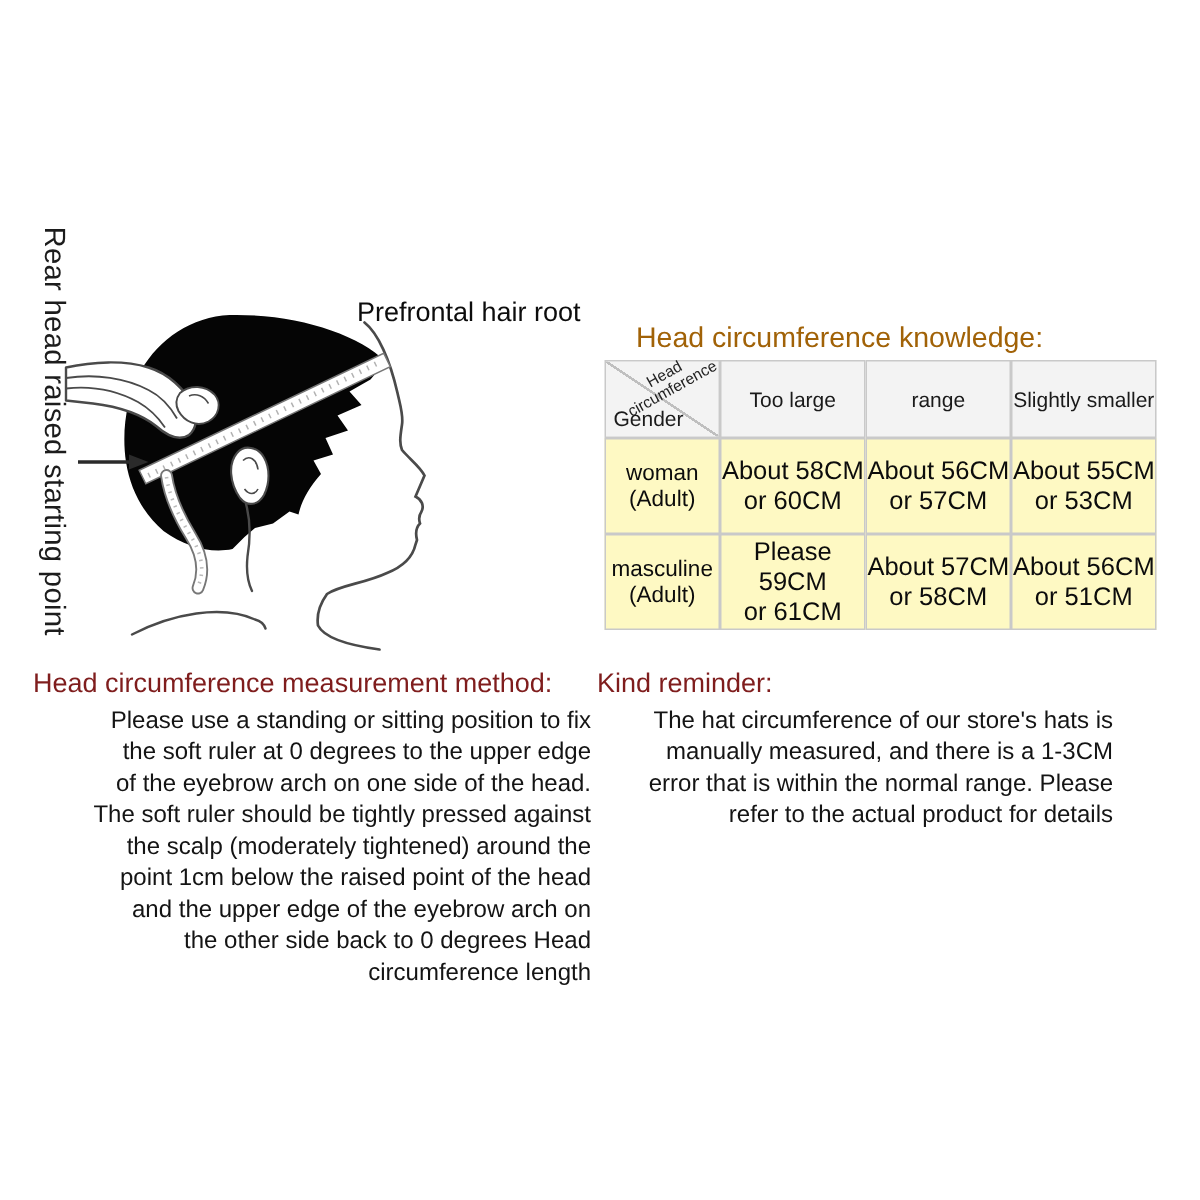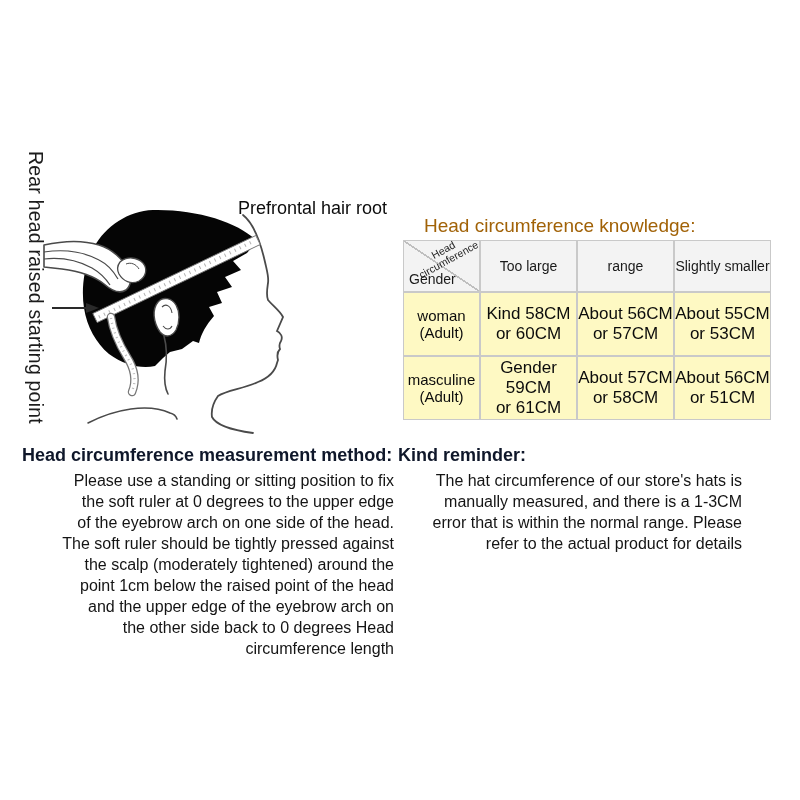--- a/index.html
+++ b/index.html
@@ -36,21 +36,21 @@
   }
   .corner-top{
     position:absolute;top:3px;left:7px;width:70px;
     transform:rotate(-29deg);transform-origin:50% 50%;
     font-size:10.5px;line-height:11px;text-align:center;color:#222;white-space:pre-line;
   }
   .corner-bottom{position:absolute;left:5px;bottom:4px;font-size:14px;color:#1a1a1a;}
   .text-col{position:absolute;top:444px;}
   .col-left{left:22px;width:372px;}
   .col-right{left:398px;width:344px;}
-  .section-title{font-size:18px;font-weight:bold;line-height:22px;margin:0 0 4px 0;color:#0f172a;}
+  .section-title{font-size:18px;font-weight:normal;line-height:22px;margin:0 0 4px 0;color:#7f1d1d;}
   .section-body{font-size:16px;line-height:21px;margin:0;white-space:pre-line;color:#141414;text-align:right;}
 </style>
 </head>
 <body>
 
 <div class="page">
 
   <div class="vertical-label">Rear head raised starting point</div>
 
   <svg class="head-art" viewBox="40 195 305 245">
@@ -149,31 +149,31 @@
 circumference</span>
         <span class="corner-bottom">Gender</span>
       </td>
       <td>Too large</td>
       <td>range</td>
       <td>Slightly smaller</td>
     </tr>
     <tr class="data-row">
       <td class="gender-cell">woman
 (Adult)</td>
-      <td>Kind 58CM
+      <td>About 58CM
 or 60CM</td>
       <td>About 56CM
 or 57CM</td>
       <td>About 55CM
 or 53CM</td>
     </tr>
     <tr class="data-row">
       <td class="gender-cell">masculine
 (Adult)</td>
-      <td>Gender 59CM
+      <td>Please 59CM
 or 61CM</td>
       <td>About 57CM
 or 58CM</td>
       <td>About 56CM
 or 51CM</td>
     </tr>
   </tbody>
     </table>
 
   <div class="text-col col-left">

